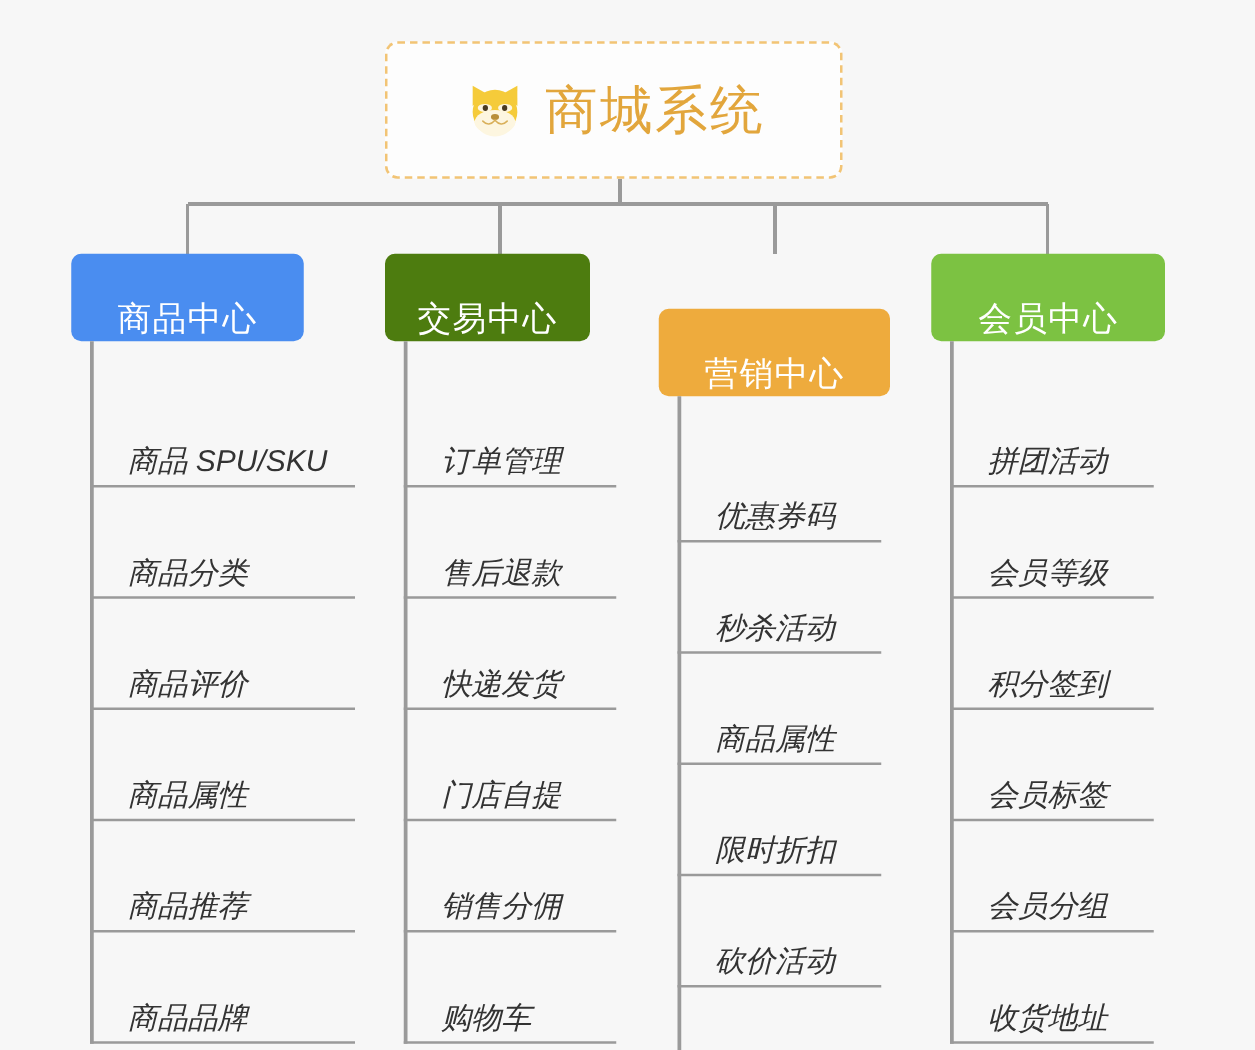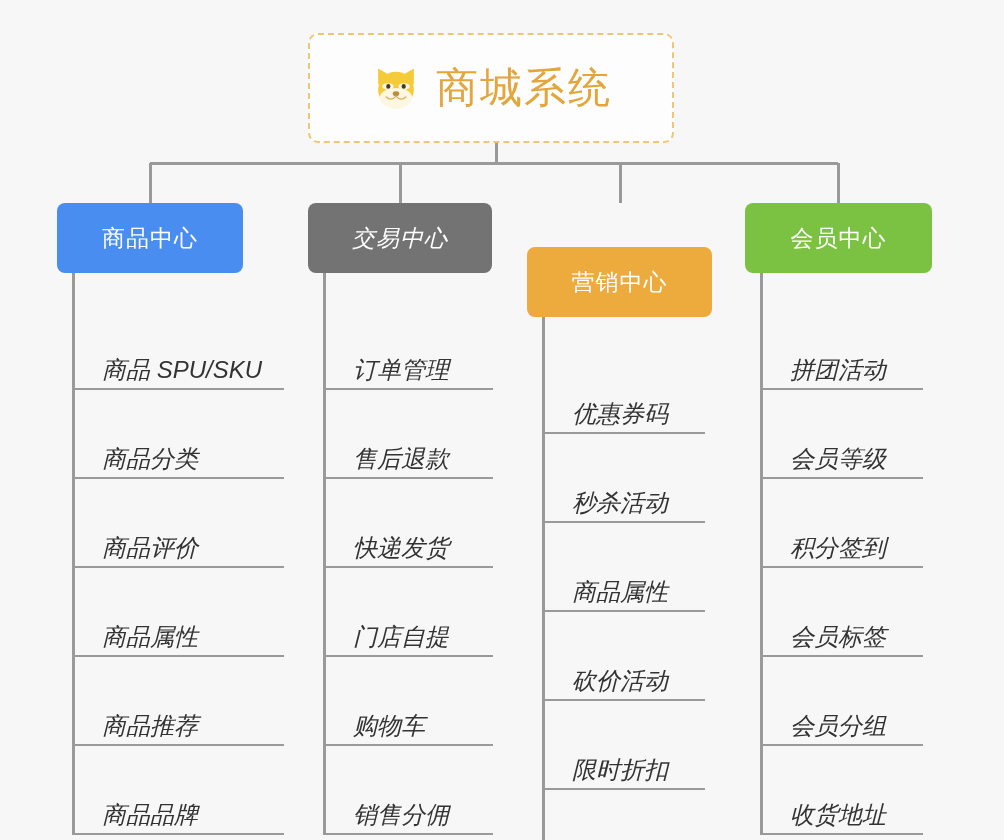--- a/index.html
+++ b/index.html
@@ -62,24 +62,24 @@
 
   
   .branch {
     position: absolute;
     top: 203px;
   }
   .branch-header {
     height: 70px;
     border-radius: 8px;
     display: flex;
-    align-items: center;
+    align-items: flex-end;
     justify-content: center;
     color: #ffffff;
-    font-size: 23px;
+    font-size: 27px;
     letter-spacing: 1px;
     white-space: nowrap;
   }
 
   .branch-items {
     position: relative;
     margin-top: 0;
     padding-top: 28px;
     font-style: italic;
   }
@@ -189,21 +189,21 @@
             <span class="leaf-label">商品推荐</span>
             <span class="leaf-underline" style="width: 212px;"></span>
           </div>
           <div class="leaf">
             <span class="leaf-label">商品品牌</span>
             <span class="leaf-underline" style="width: 212px;"></span>
           </div>
         </div>
       </div>
       <div class="branch" style="left: 308px; width: 184px;">
-        <div class="branch-header" style="background: #737373; width: 184px; font-style: italic;">
+        <div class="branch-header" style="background: #4d7c0f; width: 164px;">
           <span>交易中心</span>
         </div>
         <div class="branch-items">
           <div class="spine"></div>
           <div class="leaf">
             <span class="leaf-label">订单管理</span>
             <span class="leaf-underline" style="width: 170px;"></span>
           </div>
           <div class="leaf">
             <span class="leaf-label">售后退款</span>
@@ -211,25 +211,25 @@
           </div>
           <div class="leaf">
             <span class="leaf-label">快递发货</span>
             <span class="leaf-underline" style="width: 170px;"></span>
           </div>
           <div class="leaf">
             <span class="leaf-label">门店自提</span>
             <span class="leaf-underline" style="width: 170px;"></span>
           </div>
           <div class="leaf">
+            <span class="leaf-label">销售分佣</span>
+            <span class="leaf-underline" style="width: 170px;"></span>
+          </div>
+          <div class="leaf">
             <span class="leaf-label">购物车</span>
-            <span class="leaf-underline" style="width: 170px;"></span>
-          </div>
-          <div class="leaf">
-            <span class="leaf-label">销售分佣</span>
             <span class="leaf-underline" style="width: 170px;"></span>
           </div>
         </div>
       </div>
       <div class="branch" style="left: 527px; width: 185px;">
         <div class="branch-header" style="background: rgb(238, 171, 61); width: 185px; margin-top: 44px;">
           <span>营销中心</span>
         </div>
         <div class="branch-items">
           <div class="spine"></div>
@@ -239,25 +239,25 @@
           </div>
           <div class="leaf">
             <span class="leaf-label">秒杀活动</span>
             <span class="leaf-underline" style="width: 163px;"></span>
           </div>
           <div class="leaf">
             <span class="leaf-label">商品属性</span>
             <span class="leaf-underline" style="width: 163px;"></span>
           </div>
           <div class="leaf">
+            <span class="leaf-label">限时折扣</span>
+            <span class="leaf-underline" style="width: 163px;"></span>
+          </div>
+          <div class="leaf">
             <span class="leaf-label">砍价活动</span>
-            <span class="leaf-underline" style="width: 163px;"></span>
-          </div>
-          <div class="leaf">
-            <span class="leaf-label">限时折扣</span>
             <span class="leaf-underline" style="width: 163px;"></span>
           </div>
           <div class="leaf">
             <span class="leaf-label">满减送</span>
             <span class="leaf-underline" style="width: 163px;"></span>
           </div>
         </div>
       </div>
       <div class="branch" style="left: 745px; width: 187px;">
         <div class="branch-header" style="background: rgb(124, 194, 66); width: 187px;">

